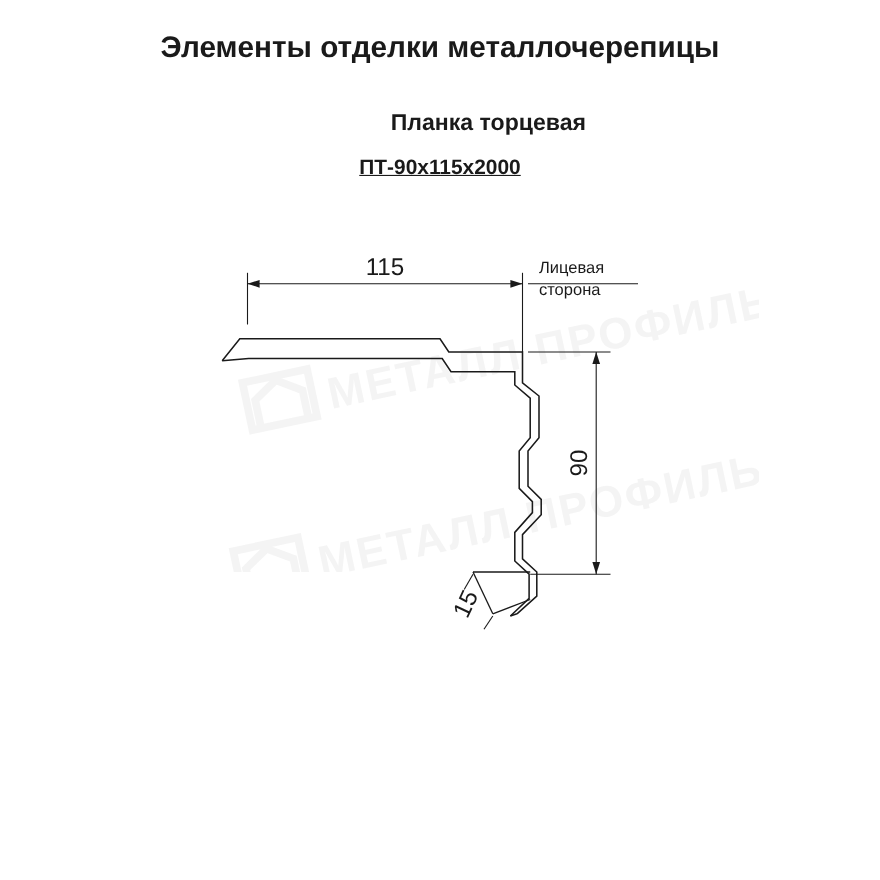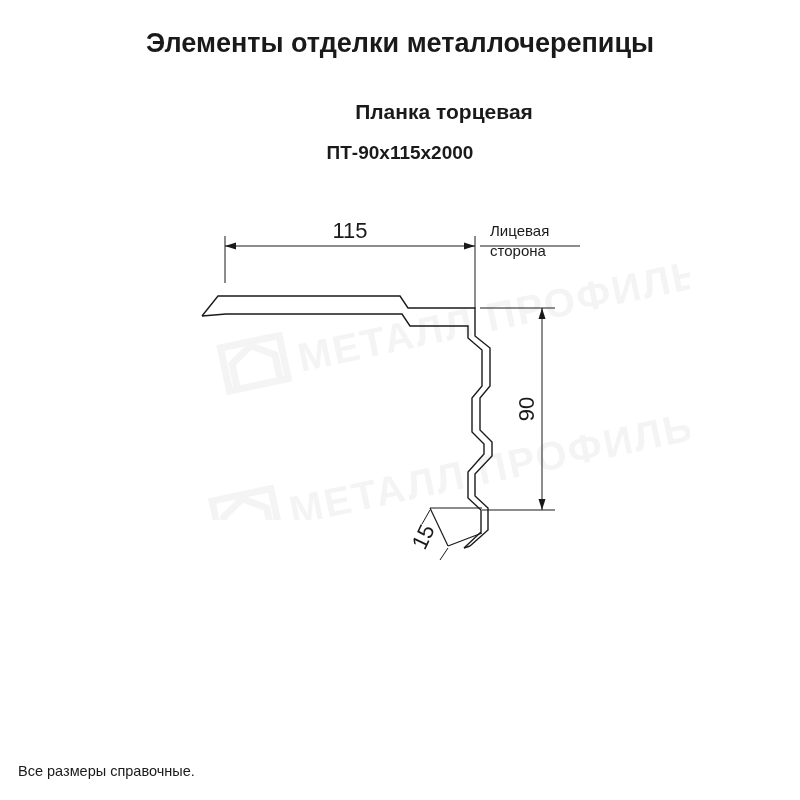--- a/index.html
+++ b/index.html
@@ -44,24 +44,25 @@
   }
   .code {
     position: absolute;
     top: 142px;
     left: 0;
     width: 800px;
     text-align: center;
     font-size: 19px;
     font-weight: bold;
     color: #1a1a1a;
+    text-decoration: underline;
   }
   .drawing {
     position: absolute;
-    top: 188px;
+    top: 200px;
     left: 130px;
     width: 560px;
     height: 420px;
   }
   .watermark {
     position: absolute;
     top: 210px;
     left: 120px;
     width: 570px;
     height: 310px;
@@ -199,16 +200,15 @@
       <g stroke="#1a1a1a" stroke-width="1" fill="none">
         <line x1="300" y1="322" x2="292" y2="336"></line>
         <line x1="318" y1="360" x2="310" y2="372"></line>
       </g>
       <text class="dim-text" x="300" y="352" text-anchor="middle" transform="rotate(-65 300 352)">15</text>
 
     </svg>
   </div>
 
   <div class="footnotes">
-    <div>Все размеры справочные.</div>
   </div>
 
 </div>
 
 </body></html>

